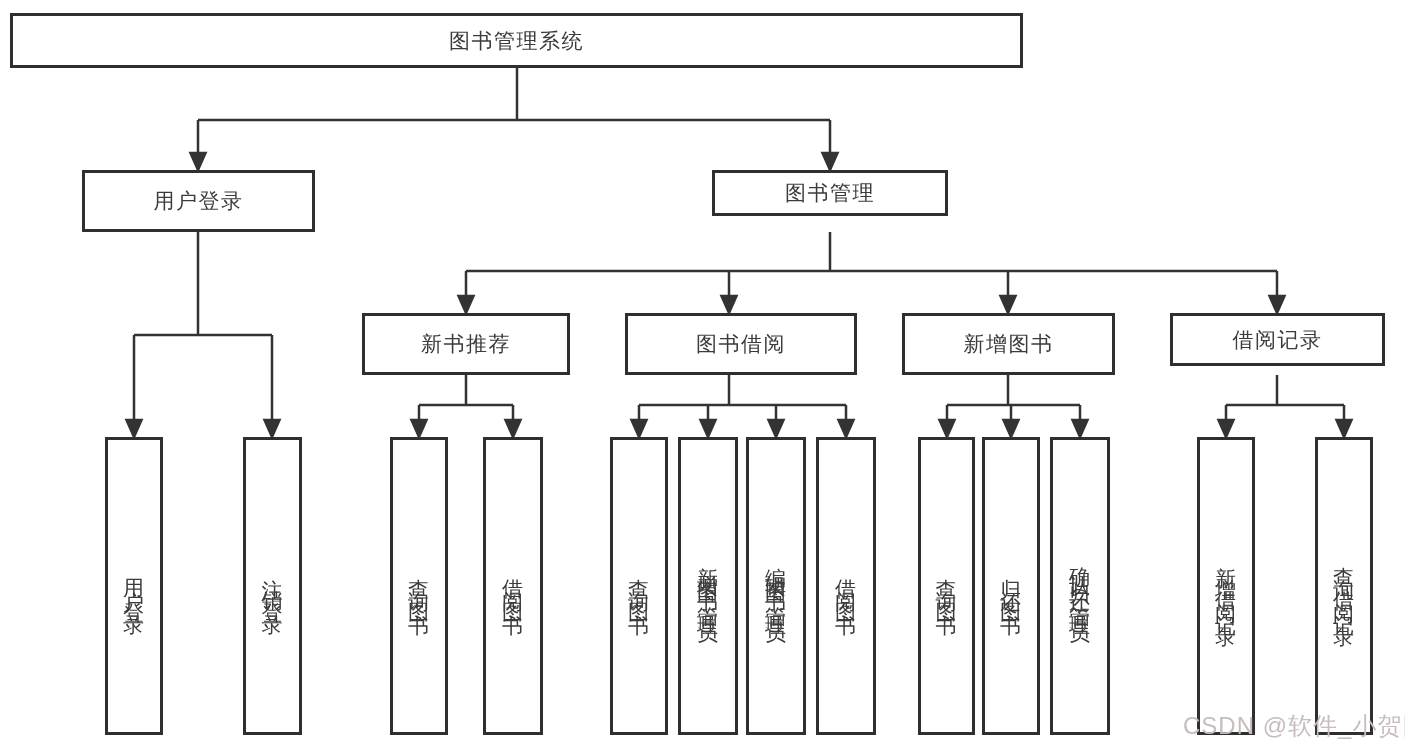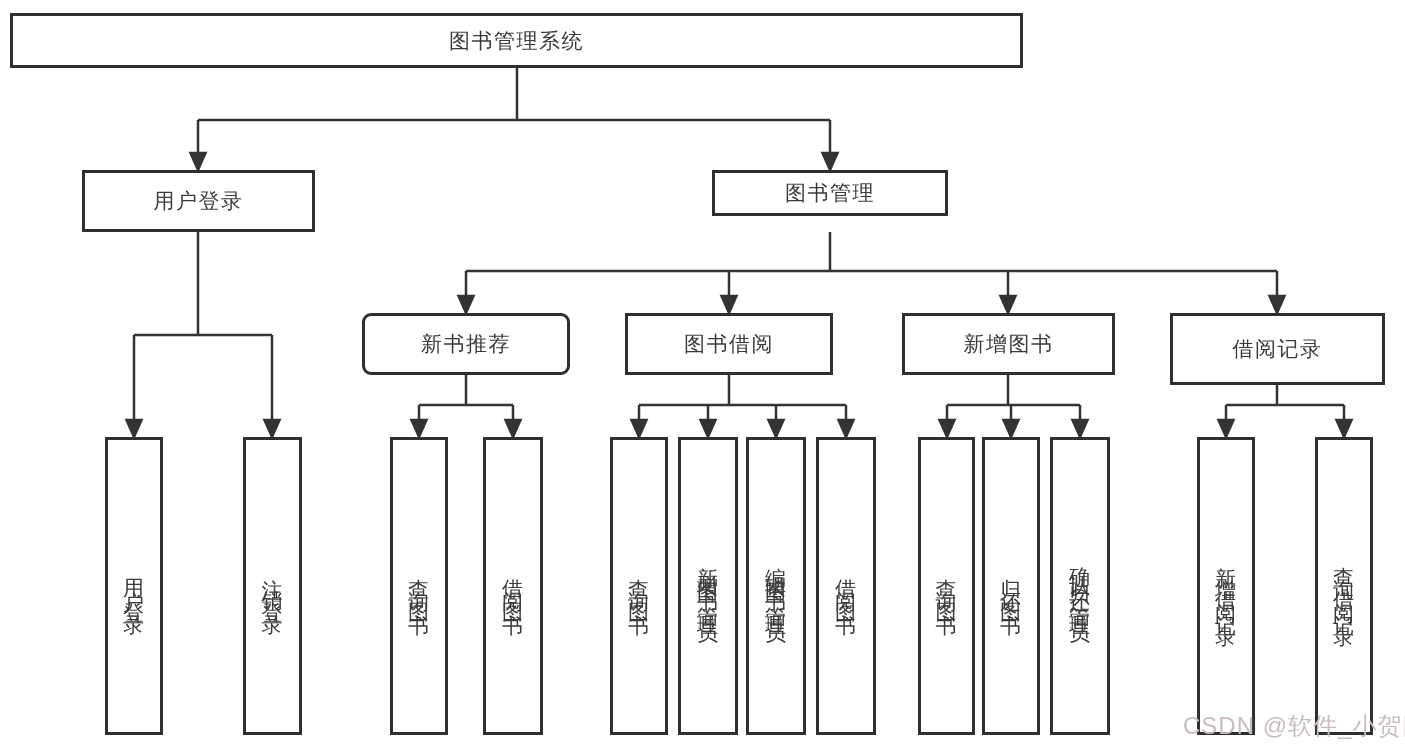--- a/index.html
+++ b/index.html
@@ -103,30 +103,30 @@
     <span class="label">图书管理系统</span>
   </div>
 
   <div class="box h" style="left:82px;top:170px;width:233px;height:62px;">
     <span class="label">用户登录</span>
   </div>
   <div class="box h" style="left:712px;top:170px;width:236px;height:46px;">
     <span class="label">图书管理</span>
   </div>
 
-  <div class="box h" style="left:362px;top:313px;width:208px;height:62px;border-radius:9px;">
+  <div class="box h" style="left:362px;top:313px;width:208px;height:62px;">
     <span class="label">新书推荐</span>
   </div>
-  <div class="box h" style="left:625px;top:313px;width:208px;height:62px;">
+  <div class="box h" style="left:625px;top:313px;width:232px;height:62px;">
     <span class="label">图书借阅</span>
   </div>
   <div class="box h" style="left:902px;top:313px;width:213px;height:62px;">
     <span class="label">新增图书</span>
   </div>
-  <div class="box h" style="left:1170px;top:313px;width:215px;height:72px;">
+  <div class="box h" style="left:1170px;top:313px;width:215px;height:53px;">
     <span class="label">借阅记录</span>
   </div>
 
   <div class="box v" style="left:105px;top:437px;width:58px;height:298px;">
     <span class="label">用户登录</span>
   </div>
   <div class="box v" style="left:243px;top:437px;width:59px;height:298px;">
     <span class="label">注销登录</span>
   </div>
 

